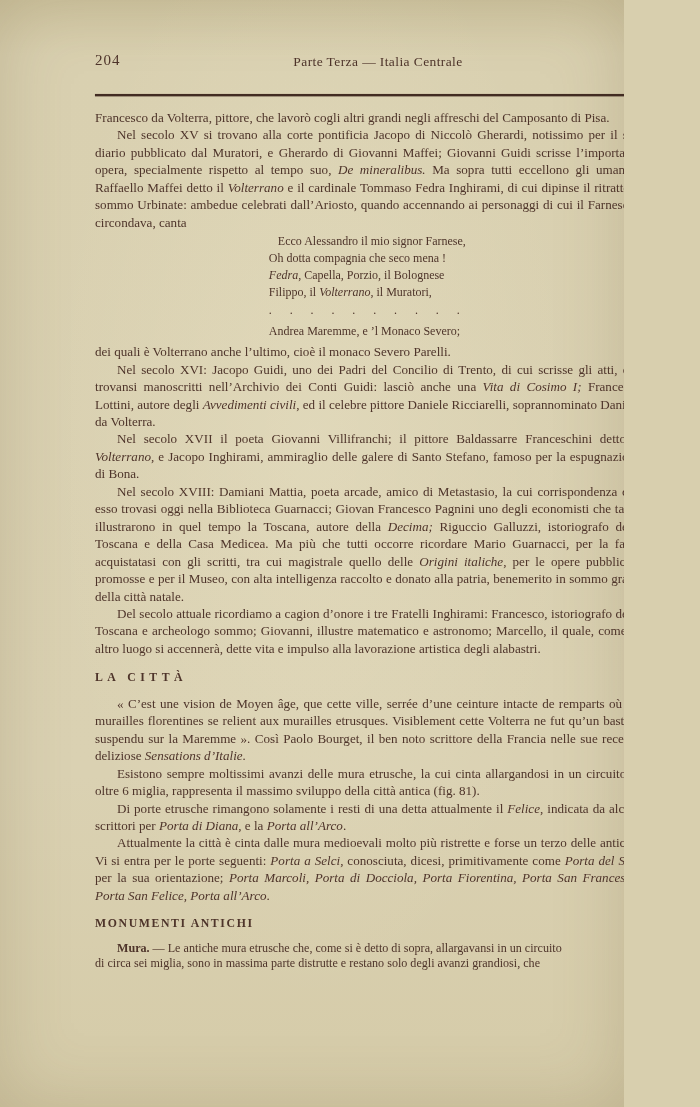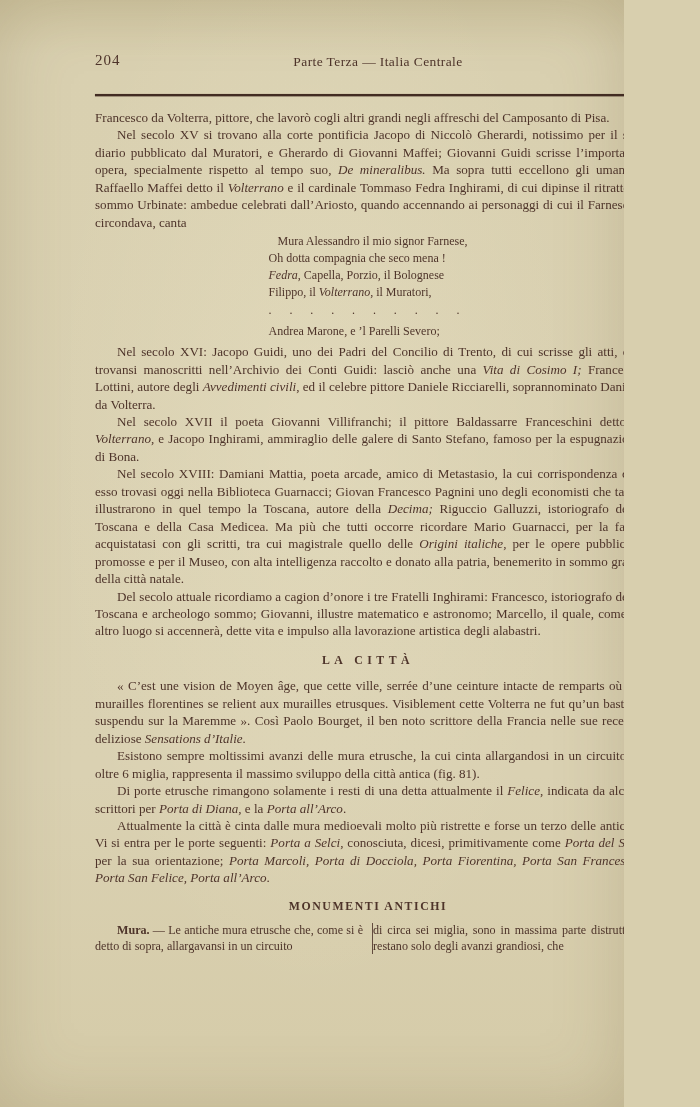--- a/index.html
+++ b/index.html
@@ -48,28 +48,28 @@
   .em{font-style:italic;}
   .bold{font-weight:bold;}
   .verse{
     width:fit-content;margin:2px auto 3px;
     font-size:12px;line-height:17px;
     text-align:left;
   }
   .verse-line.first{text-indent:9px;}
   .verse-line.dots{letter-spacing:.62em;margin:1px 0 4px;}
   .heading{
-    text-align:center;font-weight:bold;
+    font-weight:bold;
     font-size:11.8px;
   }
   .heading.wide{letter-spacing:4.5px;margin:12px 0 8px;}
   .heading.narrow{letter-spacing:1.6px;margin:11px 0 8px;}
   .cols{
     display:flex;margin-top:4px;
-    font-size:12.1px;line-height:15.6px;text-align:justify;
+    font-size:12.1px;line-height:15.6px;text-align:justify;flex-direction:column;
   }
   .col{flex:1 1 0;}
   .col.left{padding-right:9px;text-indent:22px;}
   .col.right{}
   .col-divider{
     width:1px;background:var(--ink);opacity:.85;
     align-self:stretch;
   }
 </style>
 </head>
@@ -79,27 +79,28 @@
   <div class="textblock">
     <div class="running-head">
       <span class="page-number">204</span>
       <span class="head-title">Parte Terza — Italia Centrale</span>
     </div>
     <div class="head-rule"></div>
     <div class="body-copy">
         <p class="para"><span class="">Francesco da Volterra, pittore, che lavorò cogli altri grandi negli affreschi del Camposanto di Pisa.</span></p>
         <p class="para indent"><span class="">Nel secolo XV si trovano alla corte pontificia Jacopo di Niccolò Gherardi, notissimo per il suo diario pubblicato dal Muratori, e Gherardo di Giovanni Maffei; Giovanni Guidi scrisse l’importante opera, specialmente rispetto al tempo suo, </span><span class="em ">De mineralibus.</span><span class=""> Ma sopra tutti eccellono gli umanisti Raffaello Maffei detto il </span><span class="em ">Volterrano</span><span class=""> e il cardinale Tommaso Fedra Inghirami, di cui dipinse il ritratto il sommo Urbinate: ambedue celebrati dall’Ariosto, quando accennando ai personaggi di cui il Farnese si circondava, canta</span></p>
         <div class="verse">
-          <div class="verse-line first"><span class="">Mura Alessandro il mio signor Farnese,</span></div>
+          <div class="verse-line first"><span class="">Ecco Alessandro il mio signor Farnese,</span></div>
           <div class="verse-line"><span class="">Oh dotta compagnia che seco mena !</span></div>
           <div class="verse-line"><span class="em ">Fedra</span><span class="">, Capella, Porzio, il Bolognese</span></div>
           <div class="verse-line"><span class="">Filippo, il </span><span class="em ">Volterrano</span><span class="">, il Muratori,</span></div>
           <div class="verse-line dots"><span class="">. . . . . . . . . .</span></div>
-          <div class="verse-line"><span class="">Andrea Marone, e ’l Parelli Severo;</span></div>
+          <div class="verse-line"><span class="">Andrea Maremme, e ’l Monaco Severo;</span></div>
         </div>
+        <p class="para"><span class="">dei quali è Volterrano anche l’ultimo, cioè il monaco Severo Parelli.</span></p>
         <p class="para indent"><span class="">Nel secolo XVI: Jacopo Guidi, uno dei Padri del Concilio di Trento, di cui scrisse gli atti, che trovansi manoscritti nell’Archivio dei Conti Guidi: lasciò anche una </span><span class="em ">Vita di Cosimo I;</span><span class=""> Francesco Lottini, autore degli </span><span class="em ">Avvedimenti civili</span><span class="">, ed il celebre pittore Daniele Ricciarelli, soprannominato Daniele da Volterra.</span></p>
         <p class="para indent"><span class="">Nel secolo XVII il poeta Giovanni Villifranchi; il pittore Baldassarre Franceschini detto il </span><span class="em ">Volterrano</span><span class="">, e Jacopo Inghirami, ammiraglio delle galere di Santo Stefano, famoso per la espugnazione di Bona.</span></p>
         <p class="para indent"><span class="">Nel secolo XVIII: Damiani Mattia, poeta arcade, amico di Metastasio, la cui corrispondenza con esso trovasi oggi nella Biblioteca Guarnacci; Giovan Francesco Pagnini uno degli economisti che tanto illustrarono in quel tempo la Toscana, autore della </span><span class="em ">Decima;</span><span class=""> Riguccio Galluzzi, istoriografo della Toscana e della Casa Medicea. Ma più che tutti occorre ricordare Mario Guarnacci, per la fama acquistatasi con gli scritti, tra cui magistrale quello delle </span><span class="em ">Origini italiche</span><span class="">, per le opere pubbliche, promosse e per il Museo, con alta intelligenza raccolto e donato alla patria, benemerito in sommo grado della città natale.</span></p>
         <p class="para indent"><span class="">Del secolo attuale ricordiamo a cagion d’onore i tre Fratelli Inghirami: Francesco, istoriografo della Toscana e archeologo sommo; Giovanni, illustre matematico e astronomo; Marcello, il quale, come in altro luogo si accennerà, dette vita e impulso alla lavorazione artistica degli alabastri.</span></p>
         <div class="heading wide">LA CITTÀ</div>
         <p class="para indent"><span class="">« C’est une vision de Moyen âge, que cette ville, serrée d’une ceinture intacte de remparts où les murailles florentines se relient aux murailles etrusques. Visiblement cette Volterra ne fut qu’un bastion suspendu sur la Maremme ». Così Paolo Bourget, il ben noto scrittore della Francia nelle sue recenti, deliziose </span><span class="em ">Sensations d’Italie.</span></p>
         <p class="para indent"><span class="">Esistono sempre moltissimi avanzi delle mura etrusche, la cui cinta allargandosi in un circuito di oltre 6 miglia, rappresenta il massimo sviluppo della città antica (fig. 81).</span></p>
         <p class="para indent"><span class="">Di porte etrusche rimangono solamente i resti di una detta attualmente il </span><span class="em ">Felice</span><span class="">, indicata da alcuni scrittori per </span><span class="em ">Porta di Diana</span><span class="">, e la </span><span class="em ">Porta all’Arco</span><span class="">.</span></p>
         <p class="para indent"><span class="">Attualmente la città è cinta dalle mura medioevali molto più ristrette e forse un terzo delle antiche. Vi si entra per le porte seguenti: </span><span class="em ">Porta a Selci</span><span class="">, conosciuta, dicesi, primitivamente come </span><span class="em ">Porta del Sole</span><span class=""> per la sua orientazione; </span><span class="em ">Porta Marcoli, Porta di Docciola, Porta Fiorentina, Porta San Francesco, Porta San Felice, Porta all’Arco</span><span class="">.</span></p>
         <div class="heading narrow">MONUMENTI ANTICHI</div>

